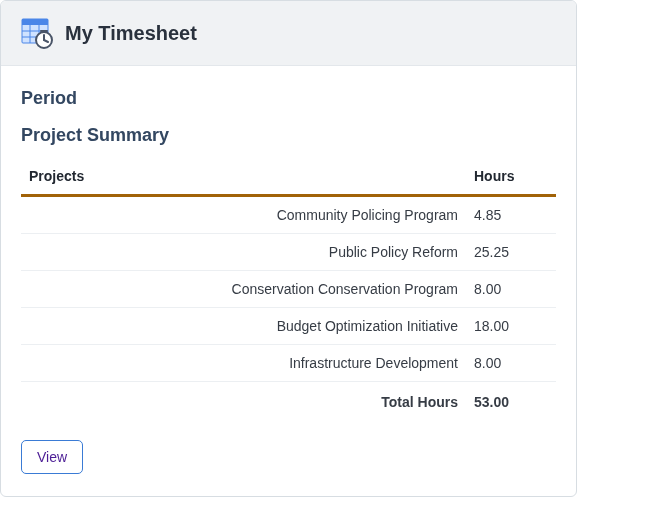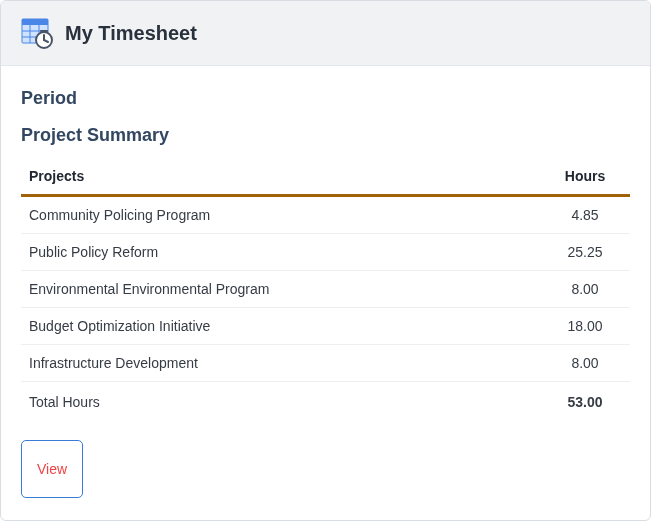--- a/index.html
+++ b/index.html
@@ -3,21 +3,21 @@
 <meta charset="utf-8">
 <style>
   * { box-sizing: border-box; }
   html, body {
     margin: 0; padding: 0;
     background: #ffffff;
     font-family: -apple-system, BlinkMacSystemFont, "Segoe UI", "Helvetica Neue", Arial, sans-serif;
     color: #2b2f38;
   }
   .card {
-    width: 651px;
+    width: 577px;
     border: 1px solid #d7dde2;
     border-radius: 6px;
     margin: 0;
     background: #ffffff;
     overflow: hidden;
   }
   .card-header {
     display: flex;
     align-items: center;
     gap: 12px;
@@ -59,46 +59,47 @@
     font-size: 14px;
   }
   table.summary th {
     text-align: left;
     font-weight: 700;
     color: #222831;
     padding: 10px 8px;
     border-bottom: 3px solid #a16207;
   }
   table.summary th.hours, table.summary td.hours {
-    text-align: center;
+    text-align: left;
     width: 90px;
   }
   table.summary td {
     padding: 10px 8px;
     border-bottom: 1px solid #eceff2;
     color: #363c45;
+    text-align: right;
   }
   table.summary tr.total td {
-    font-weight: 400;
+    font-weight: 700;
     border-bottom: none;
     padding-top: 12px;
   }
   table.summary tr.total td.hours {
     font-weight: 700;
   }
   .btn-row {
     margin-top: 20px;
   }
   .btn {
     display: inline-block;
     border: 1px solid #3a7bd5;
-    color: #ef4444;
+    color: #4c1d95;
     background: #ffffff;
     border-radius: 5px;
-    padding: 20px 15px;
+    padding: 8px 15px;
     font-size: 14px;
     font-weight: 500;
     cursor: pointer;
   }
 </style>
 </head>
 <body>
 
 <div class="card">
 
@@ -136,21 +137,21 @@
       <tbody>
         <tr>
           <td>Community Policing Program</td>
           <td class="hours">4.85</td>
         </tr>
         <tr>
           <td>Public Policy Reform</td>
           <td class="hours">25.25</td>
         </tr>
         <tr>
-          <td>Environmental Environmental Program</td>
+          <td>Conservation Conservation Program</td>
           <td class="hours">8.00</td>
         </tr>
         <tr>
           <td>Budget Optimization Initiative</td>
           <td class="hours">18.00</td>
         </tr>
         <tr>
           <td>Infrastructure Development</td>
           <td class="hours">8.00</td>
         </tr>

